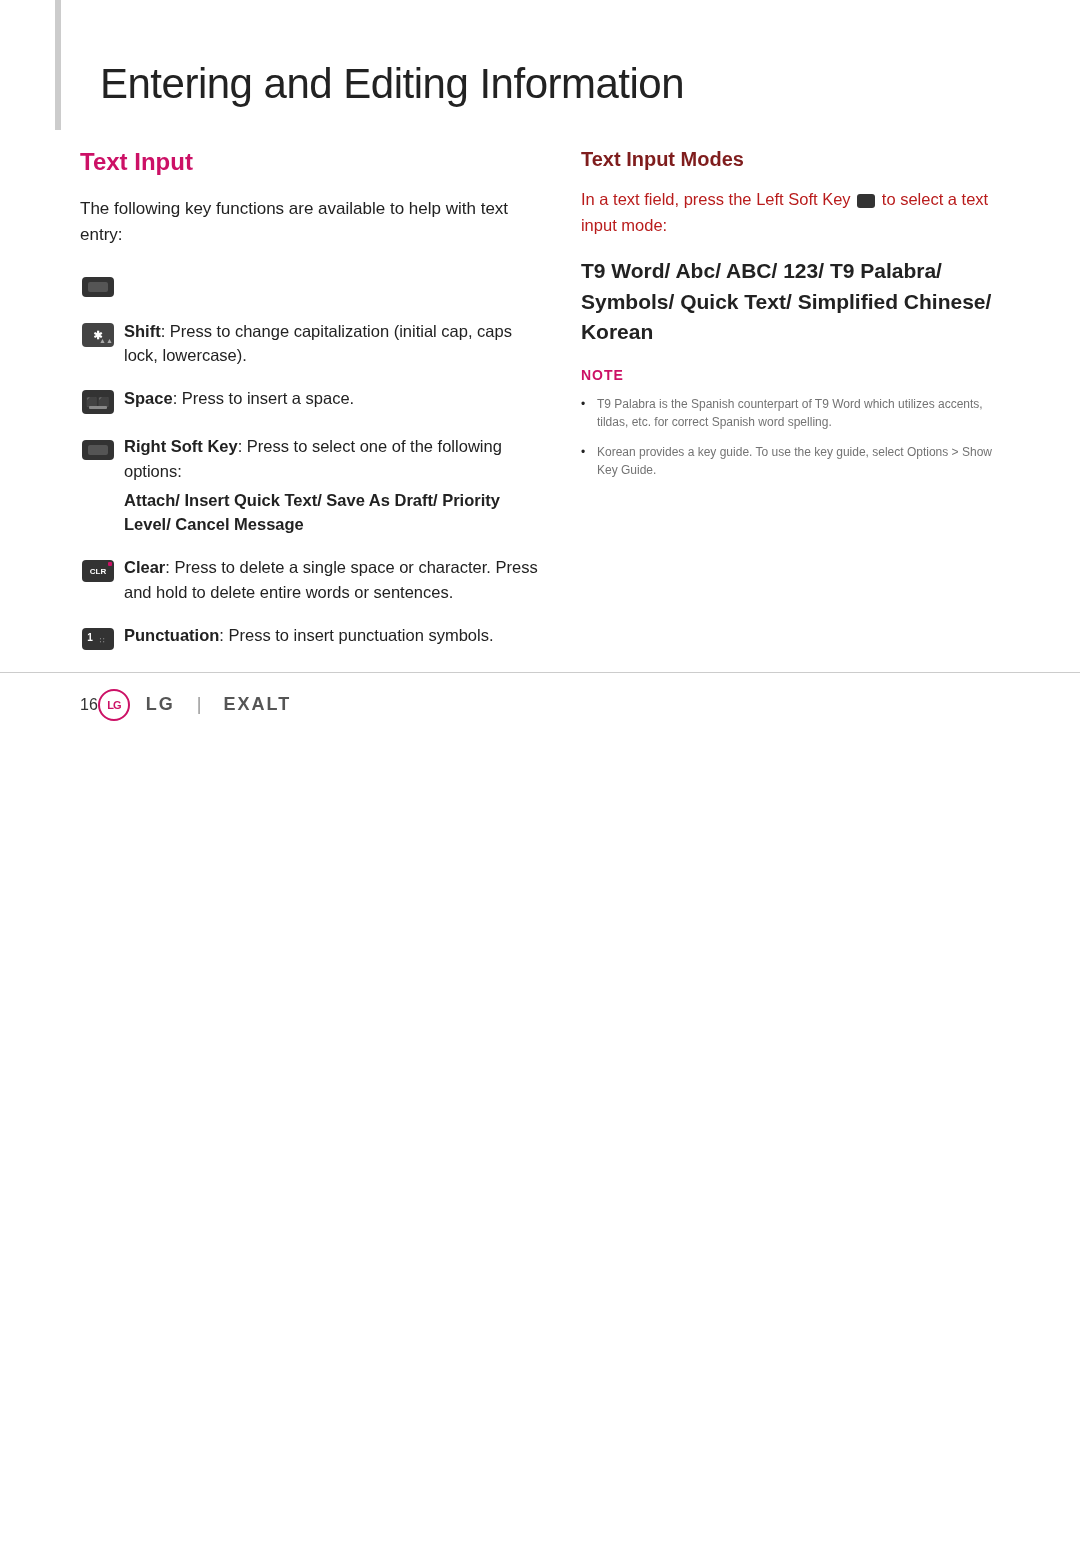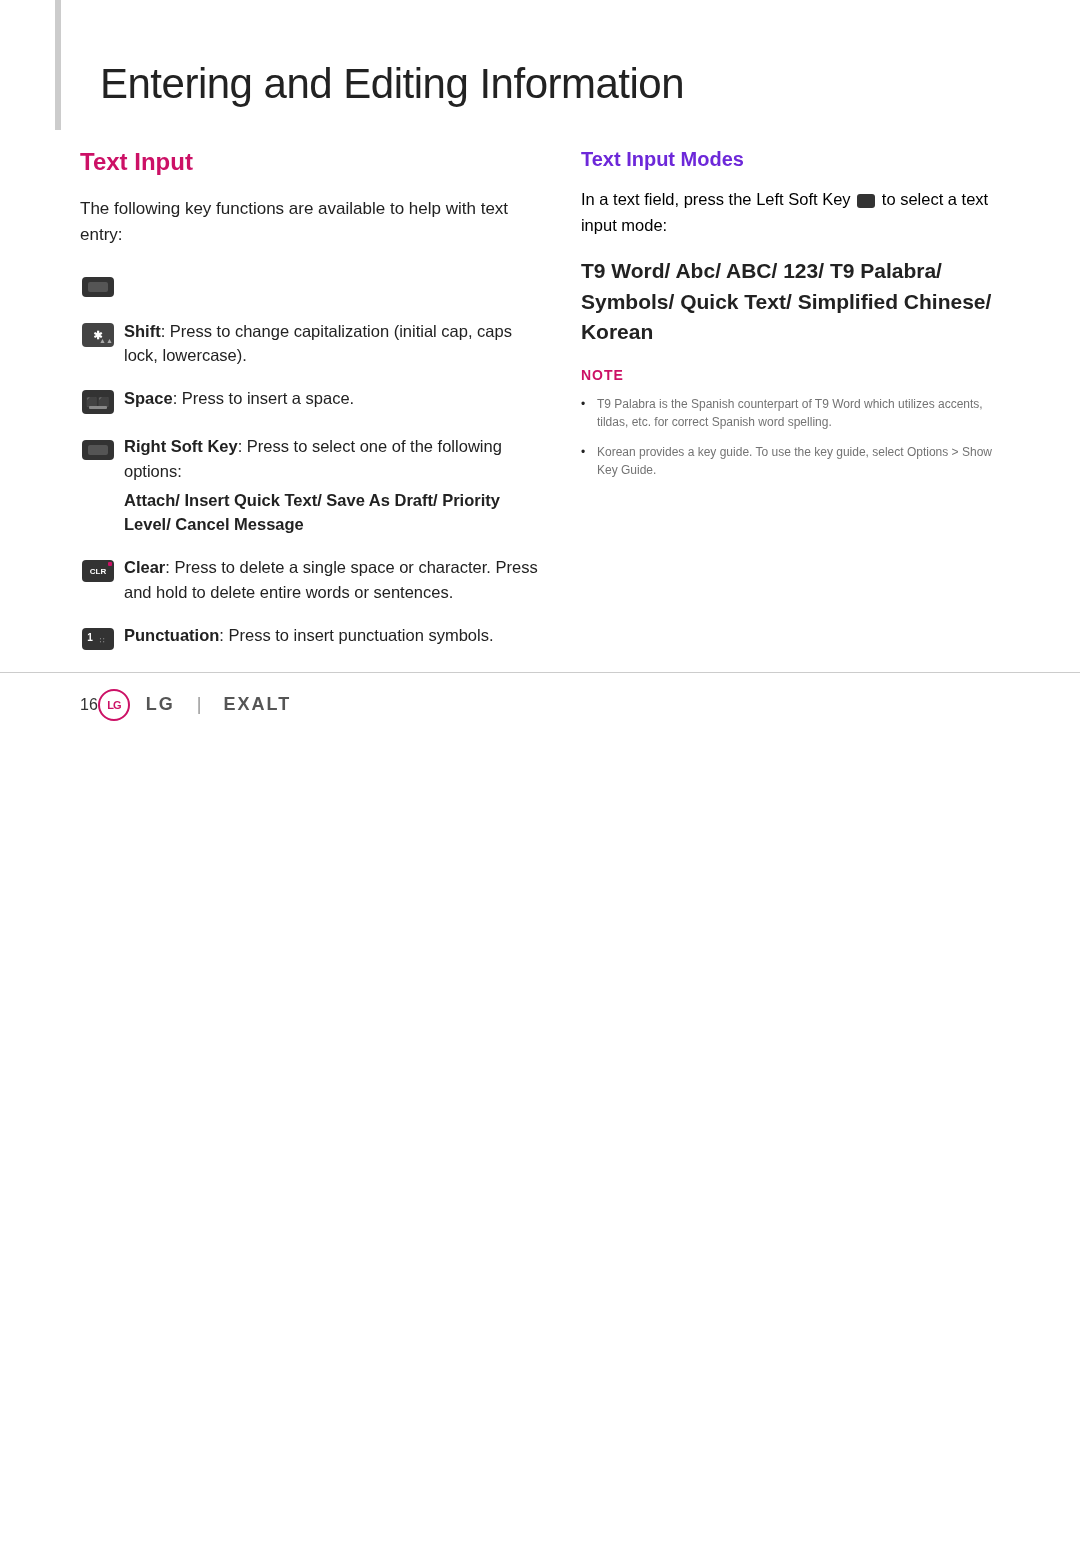--- a/index.html
+++ b/index.html
@@ -95,29 +95,29 @@
     .bold-sublist {
       font-weight: 700;
       display: block;
       margin-top: 4px;
     }
 
     
     .right-heading {
       font-size: 20px;
       font-weight: 700;
-      color: #6d28d9;
+      color: #7f1d1d;
       margin-bottom: 16px;
     }
 
     .right-intro {
       font-size: 16.5px;
       line-height: 1.55;
       margin-bottom: 18px;
-      color: #000000;
+      color: #b91c1c;
     }
 
     .right-intro .soft-key-icon {
       display: inline-block;
       width: 18px;
       height: 14px;
       background: #333;
       border-radius: 3px;
       vertical-align: middle;
       margin: 0 2px;

